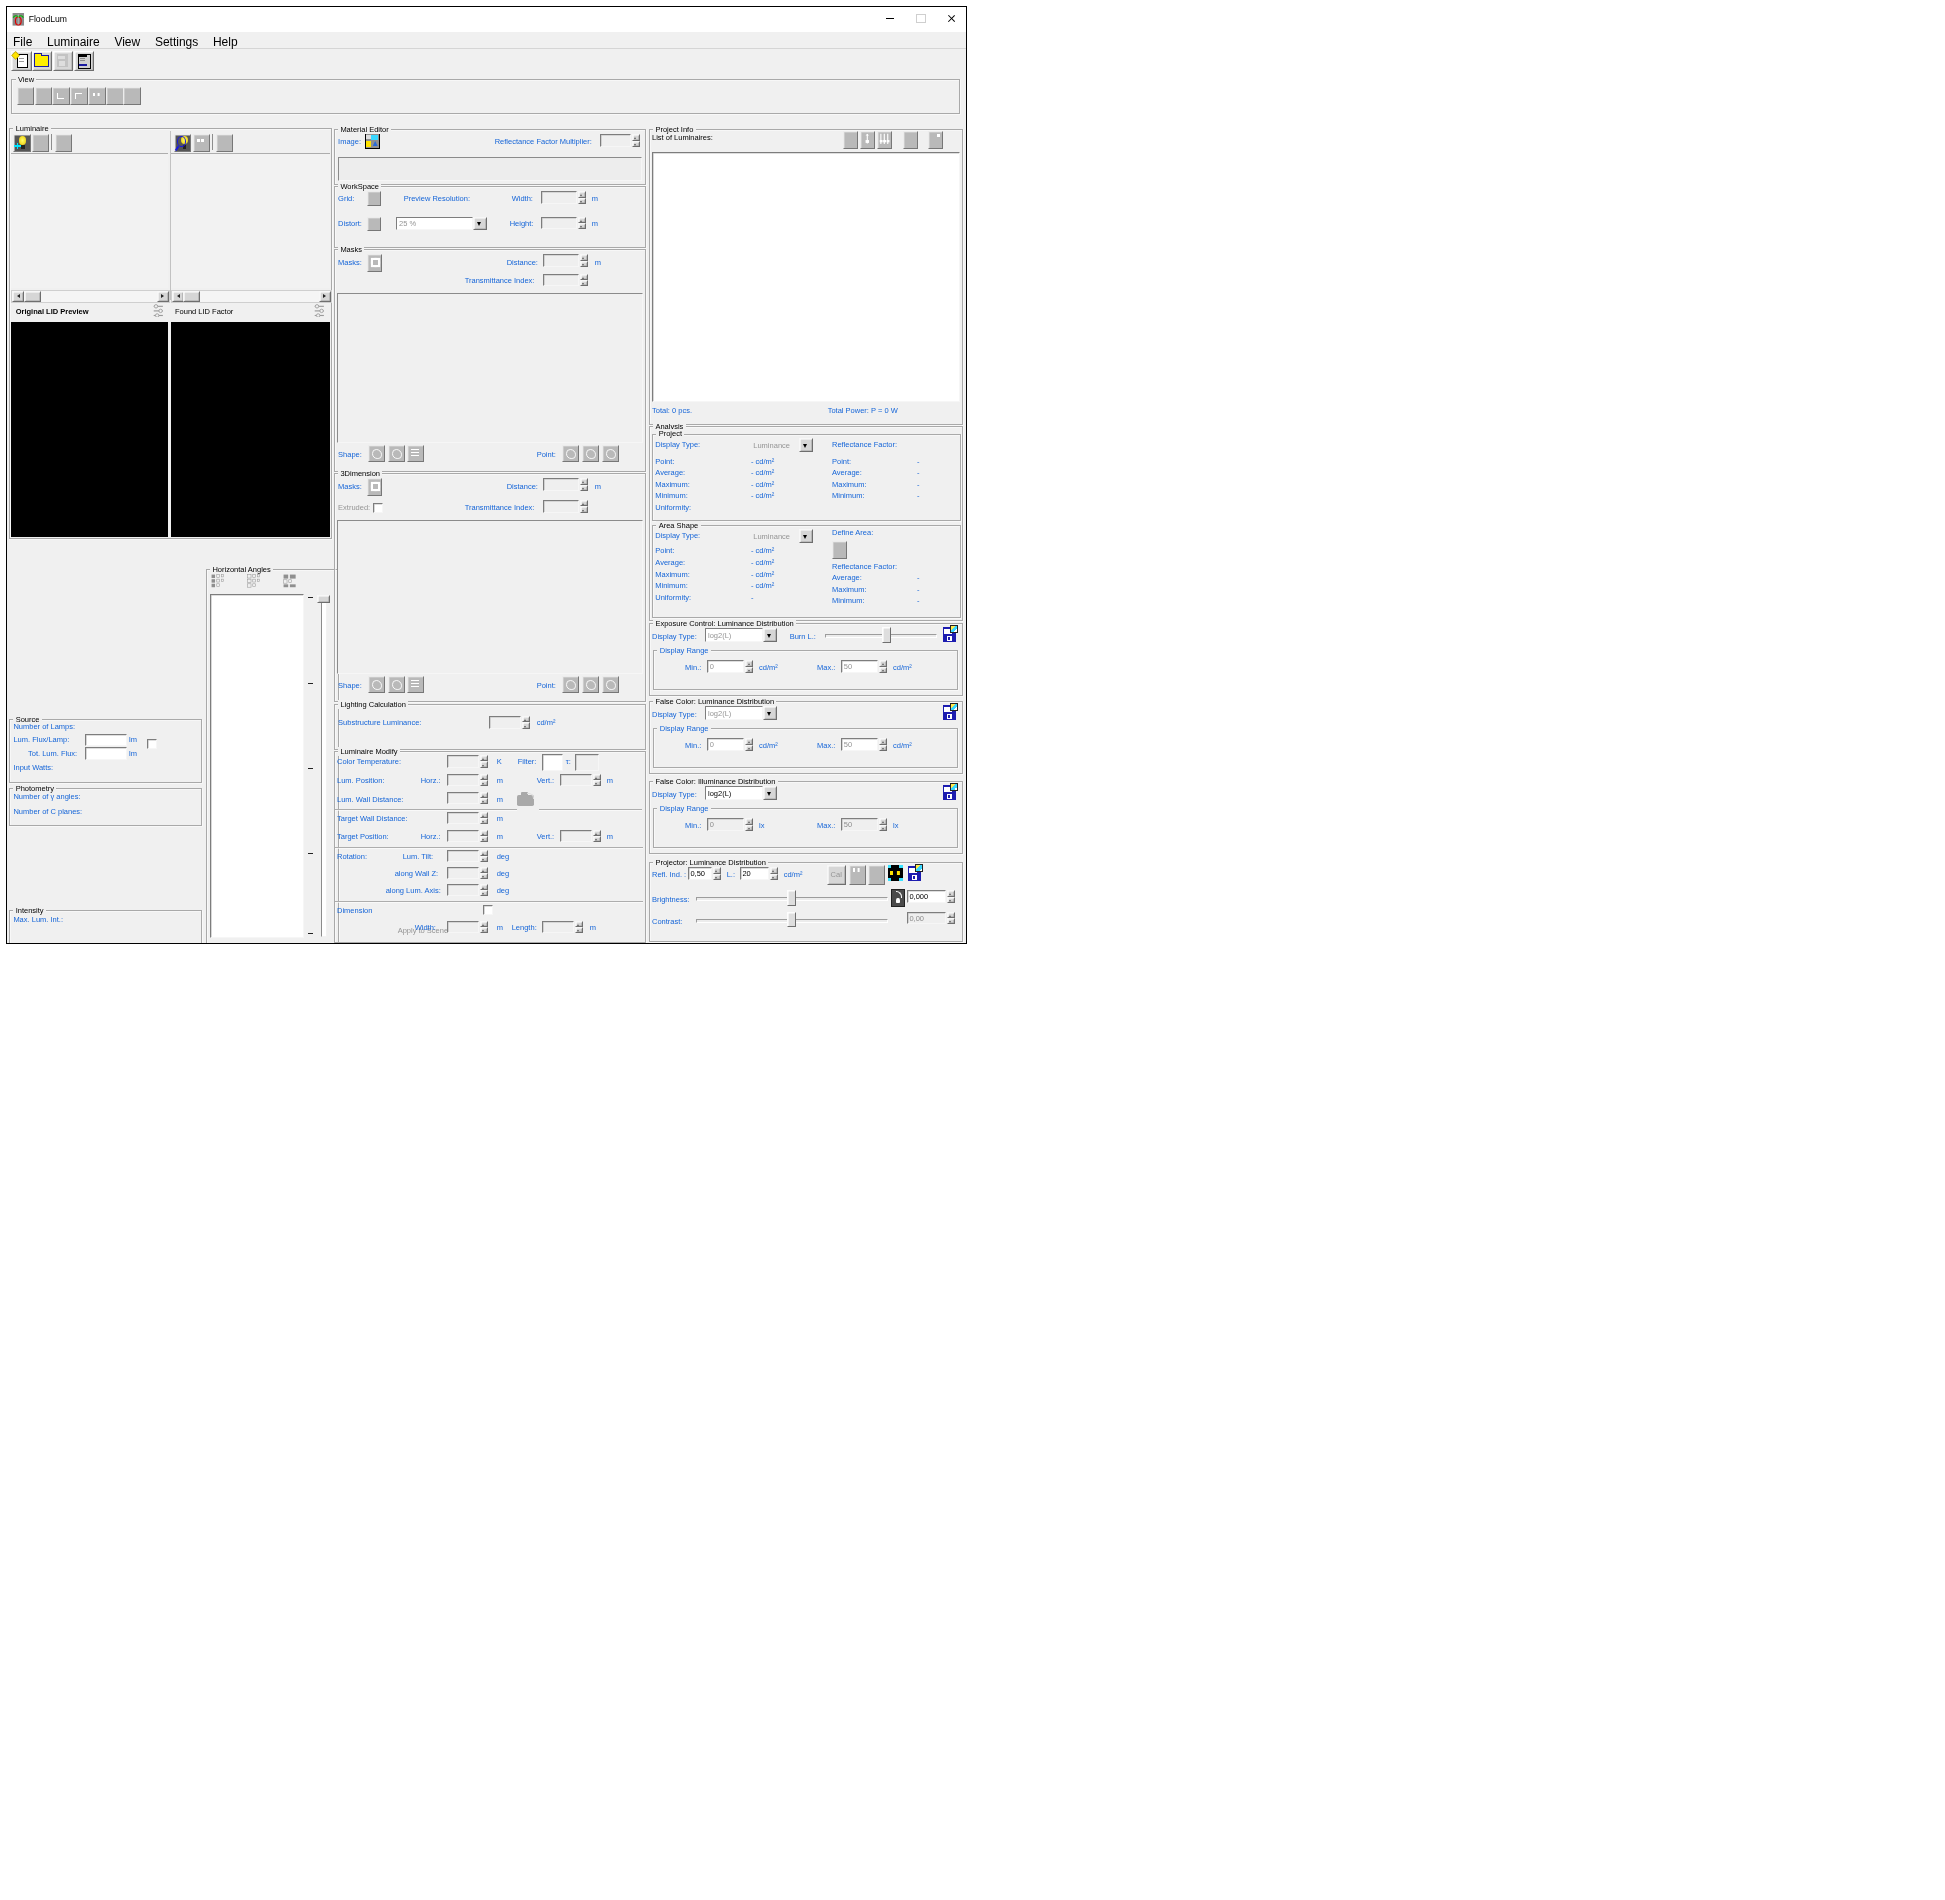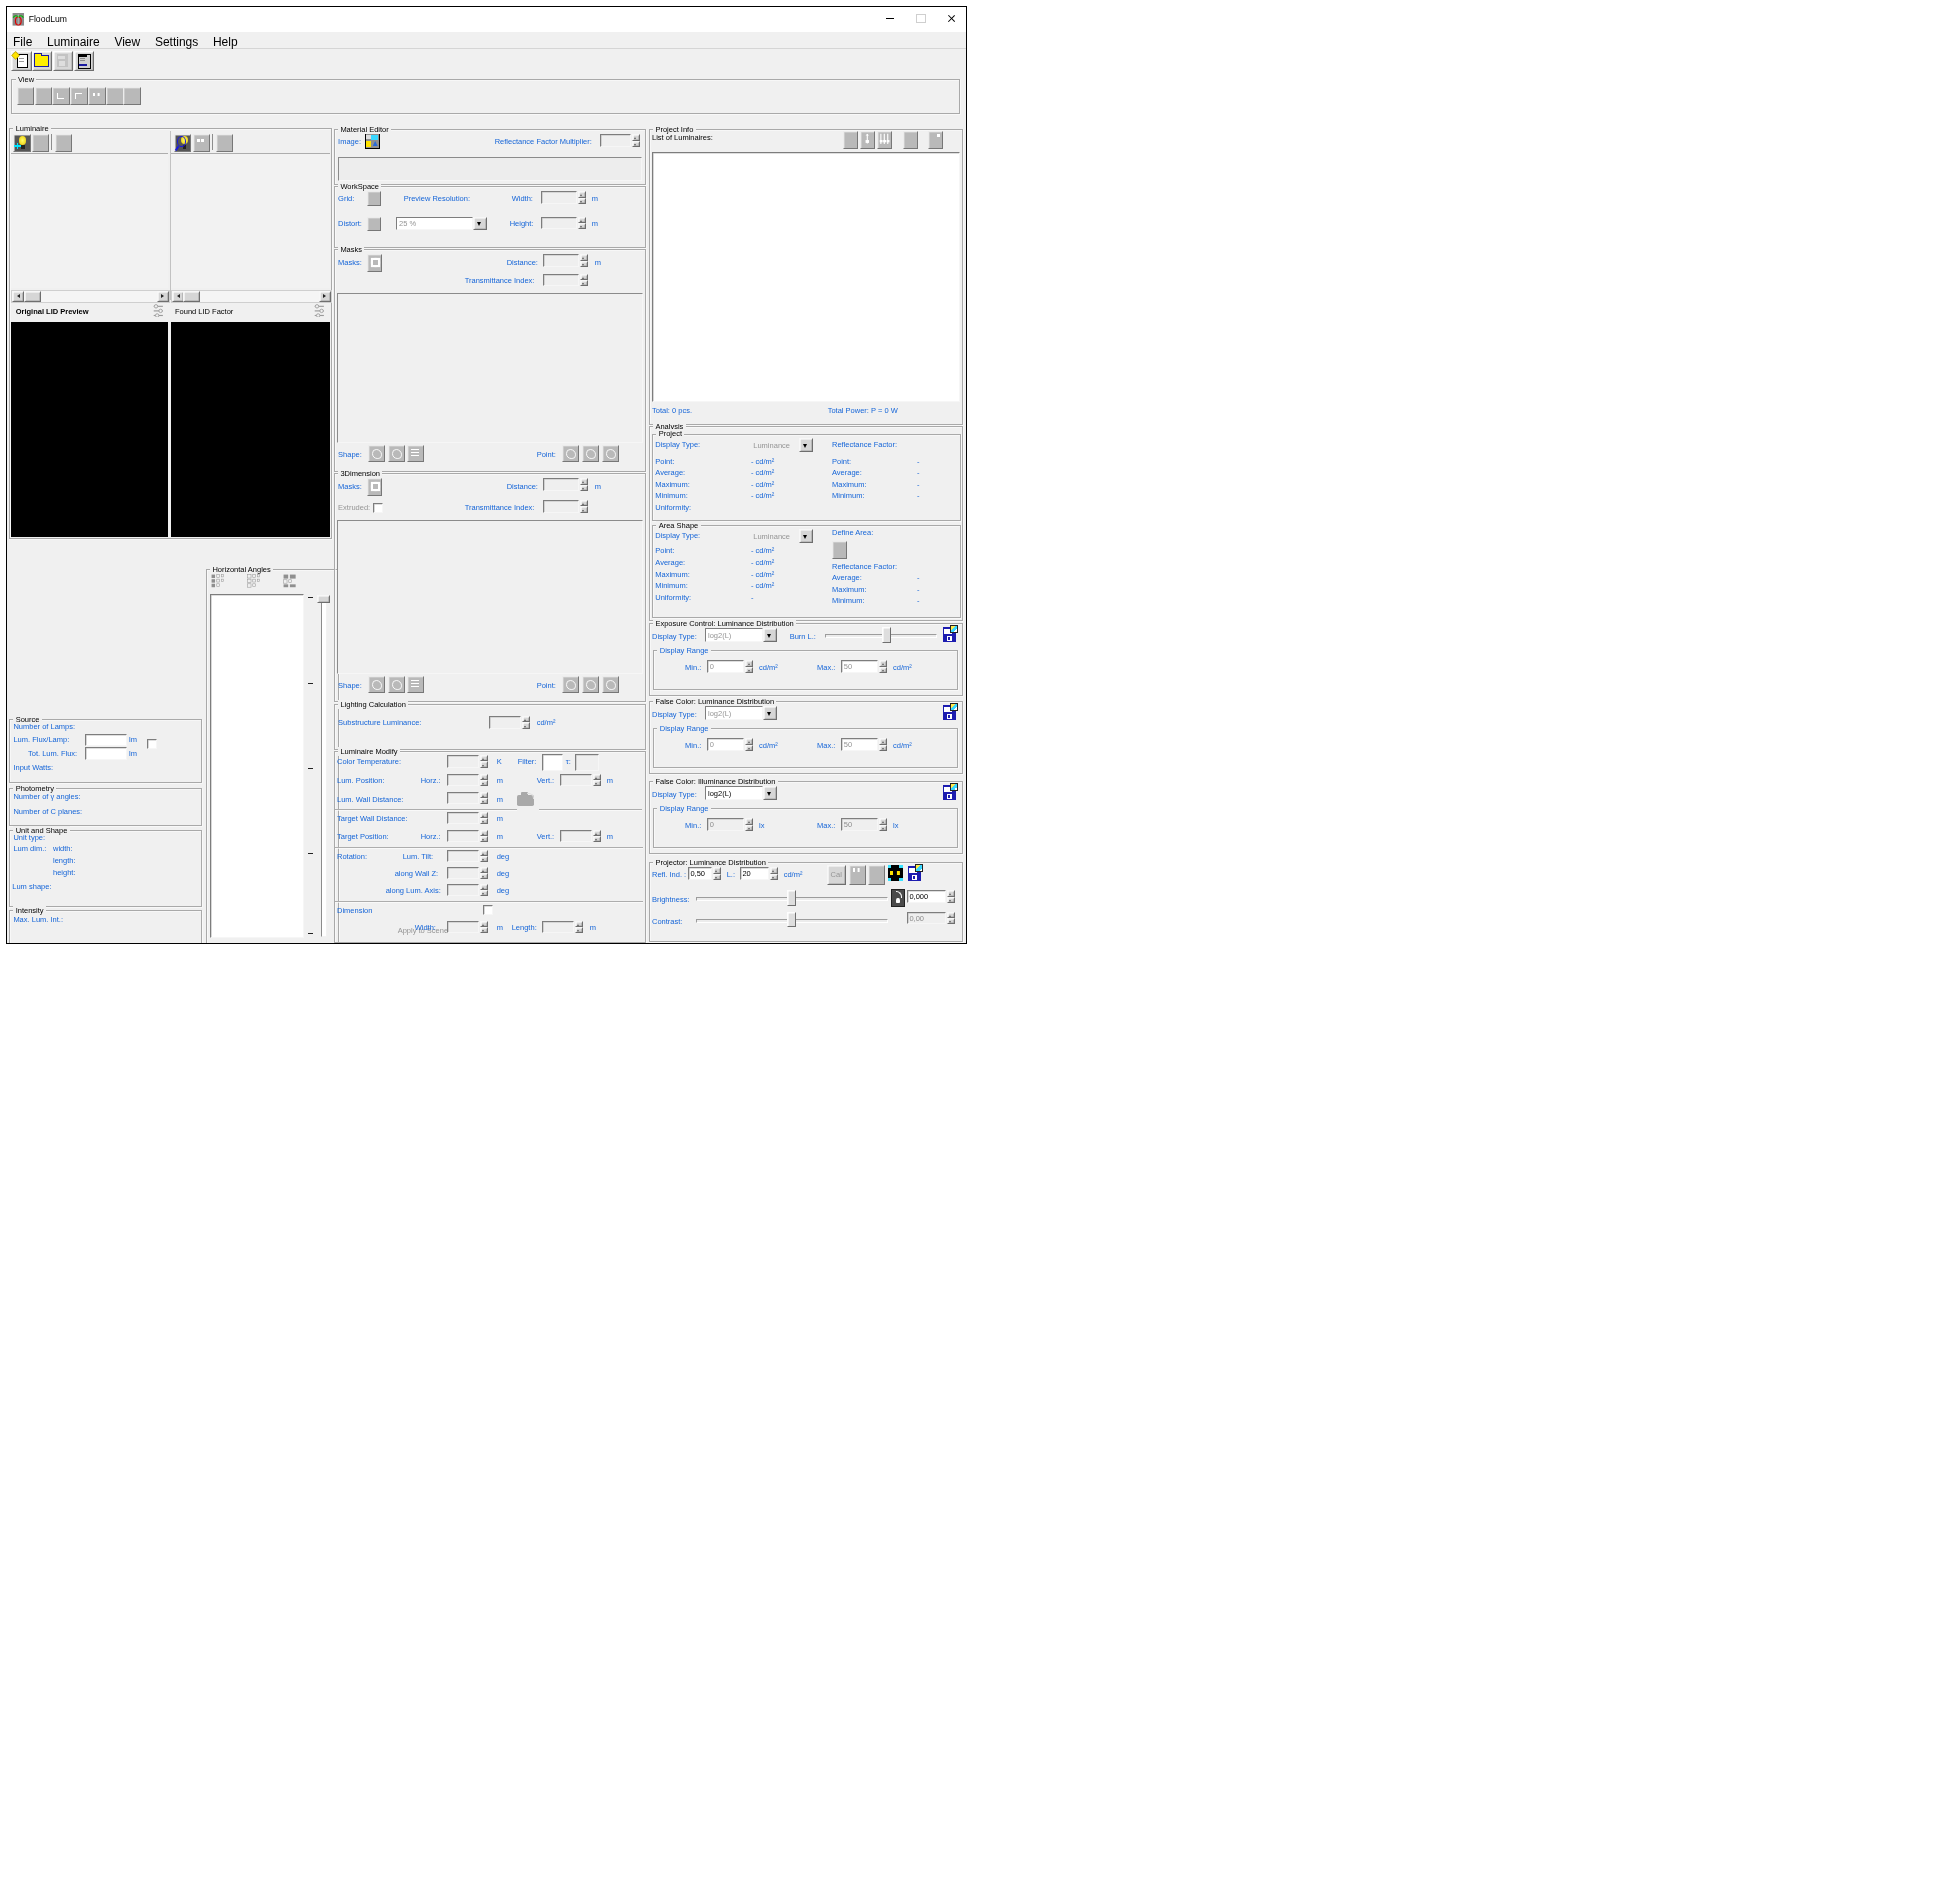--- a/index.html
+++ b/index.html
@@ -250,29 +250,20 @@
     <span class="a bl" style="left:119px;top:29px;">lm</span>
     <span class="a bl" style="left:3.4px;top:43px;">Input Watts:</span>
   </div>
 
   <div class="groupbox" style="left:2.3px;top:781px;width:191px;height:36px;">
     <span class="legend">Photometry</span>
     <span class="a bl" style="left:3.4px;top:3.4px;">Number of γ angles:</span>
     <span class="a bl" style="left:3.4px;top:18.4px;">Number of C planes:</span>
   </div>
 
-  <div class="groupbox" style="left:2.3px;top:823px;width:191px;height:75px;">
-    <span class="legend">Unit and Shape</span>
-    <span class="a bl" style="left:3.4px;top:2.3px;">Unit type:</span>
-    <span class="a bl" style="left:3.4px;top:13.8px;">Lum dim.:</span>
-    <span class="a bl" style="left:43px;top:13.8px;">width:</span>
-    <span class="a bl" style="left:43px;top:25px;">length:</span>
-    <span class="a bl" style="left:43px;top:37px;">height:</span>
-    <span class="a bl" style="left:2.3px;top:51px;">Lum shape:</span>
-  </div>
 
   <div class="groupbox" style="left:2.3px;top:903px;width:191px;height:32px;">
     <span class="legend">Intensity</span>
     <span class="a bl" style="left:3.4px;top:4.6px;">Max. Lum. Int.:</span>
   </div>
 
   <div class="groupbox" style="left:327px;top:122px;width:310px;height:54px;">
     <span class="legend">Material Editor</span>
     <span class="a bl" style="left:3.4px;top:6.9px;">Image:</span>
     <div class="a" style="left:30px;top:3.4px;width:15px;height:15px;">

